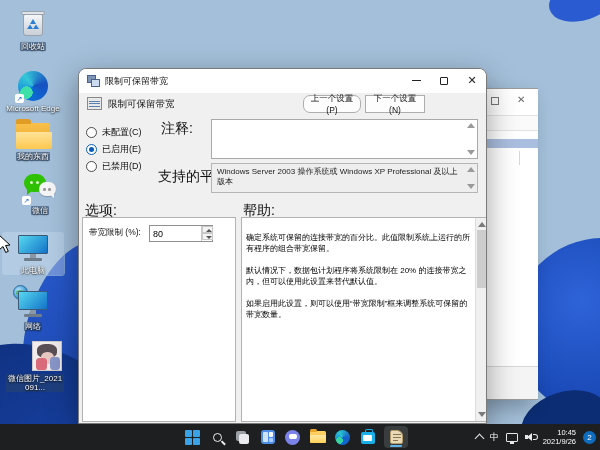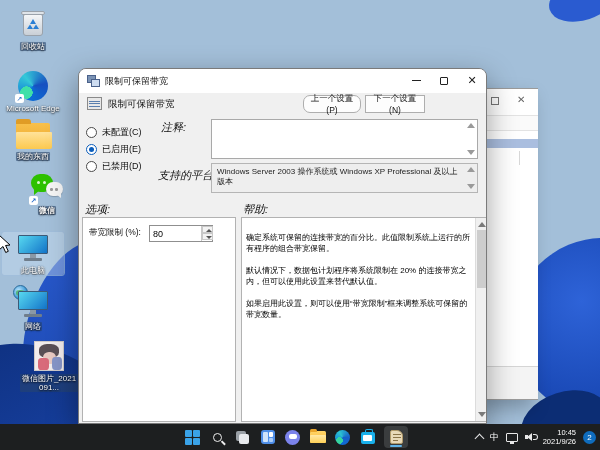--- a/index.html
+++ b/index.html
@@ -63,21 +63,21 @@
   .setbtn { position:absolute; top:2px; height:18px; background:#fdfdfd; border:1px solid #aeaeae; font-size:8.5px;
     color:#111; display:flex; align-items:center; justify-content:center; padding:0 6px; }
   #btn-prev { left:224px; width:58px;border-radius:7px; } #btn-next { left:286px; width:60px; }
 
   .radio-row { position:absolute; left:7px; display:flex; align-items:center; gap:5px; height:13px; }
   .radio-circle { width:11px; height:11px; border:1px solid #4a4a4a; border-radius:50%; background:#fff; position:relative; }
   .radio-circle.on { border-color:#0a5dbb; }
   .radio-circle.on::after { content:""; position:absolute; left:2px; top:2px; width:5px; height:5px; border-radius:50%; background:#0a5dbb; }
   .radio-lbl { font-size:9px; color:#111; }
 
-  .fld-label { position:absolute; font-size:11px; color:#111;font-style:italic; }
+  .fld-label { position:absolute; font-size:14px; color:#111; }
   #comment-box { position:absolute; left:132px; top:50px; width:267px; height:40px; background:#fff; border:1px solid #a9a9a9; }
   #platform-box { position:absolute; left:132px; top:94px; width:267px; height:30px; background:#eeeeee; border:1px solid #b5b5b5;
     font-size:8px; color:#222; padding:3px 14px 3px 5px; line-height:10px; }
   .mini-scroll-up, .mini-scroll-dn { position:absolute; right:2px; width:0; height:0; border-left:4px solid transparent; border-right:4px solid transparent; }
   .mini-scroll-up { top:3px; border-bottom:5px solid #9a9a9a; }
   .mini-scroll-dn { bottom:3px; border-top:5px solid #9a9a9a; }
 
   .panel { position:absolute; top:148px; height:205px; background:#fff; border:1px solid #b2b2b2; }
   #options-panel { left:3px; width:154px; }
   #help-panel { left:162px; width:246px; }
@@ -231,21 +231,21 @@
   </div>
 
   <div class="dicon" style="left:2px; top:70px;">
     <div class="glyph">
       <div class="ic-edge-big"></div>
       <span class="shortcut-arrow">↗</span>
     </div>
     <div class="lbl">Microsoft Edge</div>
   </div>
 
-  <div class="dicon" style="left:16px; top:172px;font-weight:bold;">
+  <div class="dicon" style="left:9px; top:172px;">
     <div class="glyph">
       <div class="ic-wechat">
           <div class="b1">
             <i></i>
             <i></i>
           </div>
           <div class="b2">
             <i></i>
             <i></i>
           </div>
@@ -271,21 +271,21 @@
       <div class="ic-monitor">
           <div class="ic-globe"></div>
           <div class="scr"></div>
           <div class="neck"></div>
           <div class="base"></div>
         </div>
     </div>
     <div class="lbl lbl-sel">网络</div>
   </div>
 
-  <div class="dicon" style="left:18px; top:340px;">
+  <div class="dicon" style="left:2px; top:340px;align-items:flex-end;">
     <div class="glyph">
       <div class="ic-photo">
           <i></i>
           <i></i>
           <i></i>
           <i></i>
         </div>
     </div>
     <div class="lbl lbl-sel">微信图片_2021091...</div>
   </div>

